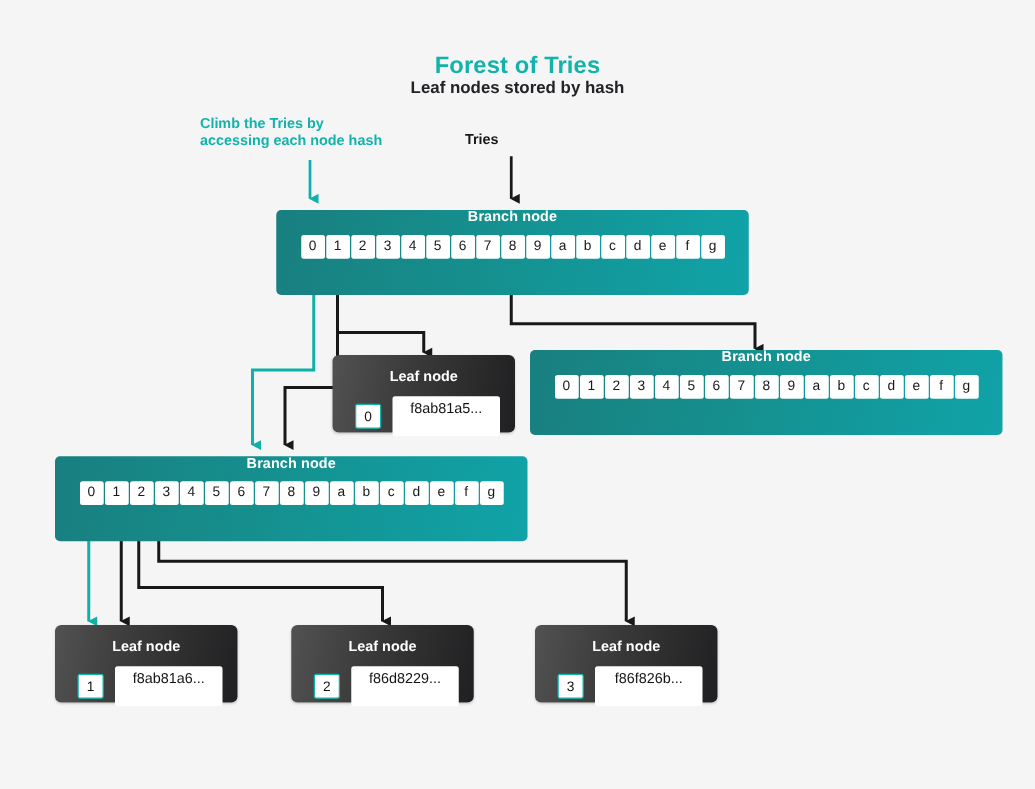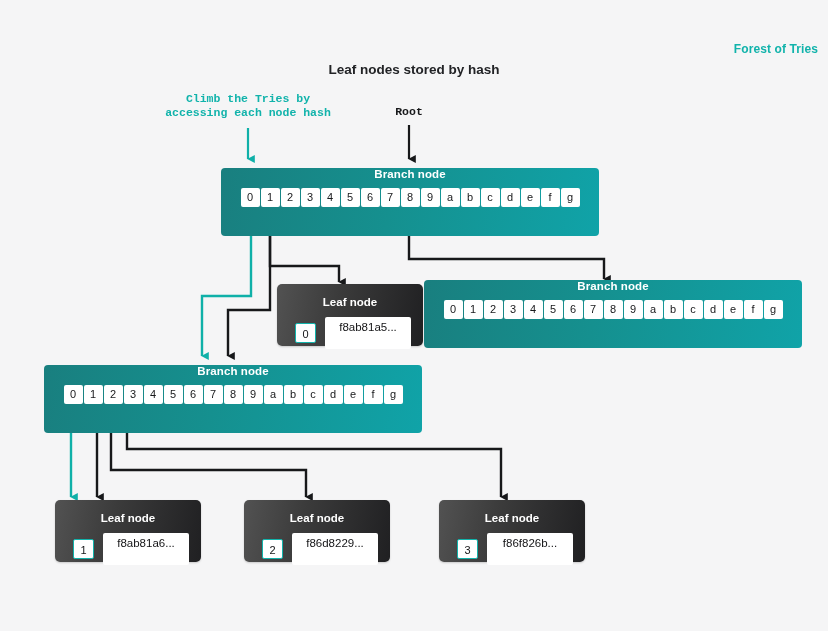--- a/index.html
+++ b/index.html
@@ -31,24 +31,24 @@
     width: 828px;
     height: 631px;
     pointer-events: none;
     z-index: 1;
   }
 
   
   .title {
     position: absolute;
     left: 0;
-    right: 10px;
+    right: 0;
     top: 42px;
-    text-align: right;
-    font-size: 12px;
+    text-align: center;
+    font-size: 19px;
     font-weight: bold;
     color: #11b3ab;
     letter-spacing: .1px;
   }
   .subtitle {
     position: absolute;
     left: 0;
     right: 0;
     top: 62px;
     text-align: center;
@@ -56,23 +56,22 @@
     font-weight: bold;
     color: #222326;
   }
 
   
   .annot {
     position: absolute;
     font-size: 11.5px;
     font-weight: bold;
     line-height: 14px;
-    text-align: center;
+    text-align: left;
     white-space: pre-line;
-    font-family: Liberation Mono, monospace;
   }
   .annot.climb {
     left: 160px;
     top: 92px;
     width: 176px;
     color: #11b3ab;
   }
   .annot.root {
     left: 372px;
     top: 105px;
@@ -111,21 +110,20 @@
     line-height: 19px;
     text-align: center;
     border-radius: 2px;
     font-family: "Liberation Sans", sans-serif;
   }
 
   .leaf {
     background: linear-gradient(100deg, #525252 0%, #3b3b3b 40%, #202022 100%);
     border-radius: 5px;
     box-shadow: 0 1px 2px rgba(0,0,0,.18);
-    margin-left: 11px;
   }
   .leaf .node-label {
     color: #ffffff;
     font-size: 11.5px;
     font-weight: bold;
     text-align: center;
     padding-top: 12px;
   }
   .leaf-row {
     display: flex;
@@ -159,21 +157,21 @@
 </head>
 <body>
 
 <div id="stage">
 
   <div class="title">Forest of Tries</div>
   <div class="subtitle">Leaf nodes stored by hash</div>
 
   <div class="annot climb">Climb the Tries by
 accessing each node hash</div>
-  <div class="annot root">Root</div>
+  <div class="annot root">Tries</div>
 
   <svg id="wires" viewBox="0 0 828 631">
     <defs>
       <marker id="ah-dark" markerWidth="9" markerHeight="9" refX="4.2" refY="7.4" orient="auto" markerUnits="userSpaceOnUse">
         <path d="M0.3,0.6 L8.1,0.6 L4.2,8.2 Z" fill="#17181a"></path>
       </marker>
       <marker id="ah-teal" markerWidth="9" markerHeight="9" refX="4.2" refY="7.4" orient="auto" markerUnits="userSpaceOnUse">
         <path d="M0.3,0.6 L8.1,0.6 L4.2,8.2 Z" fill="#0fb0a8"></path>
       </marker>
     </defs>

